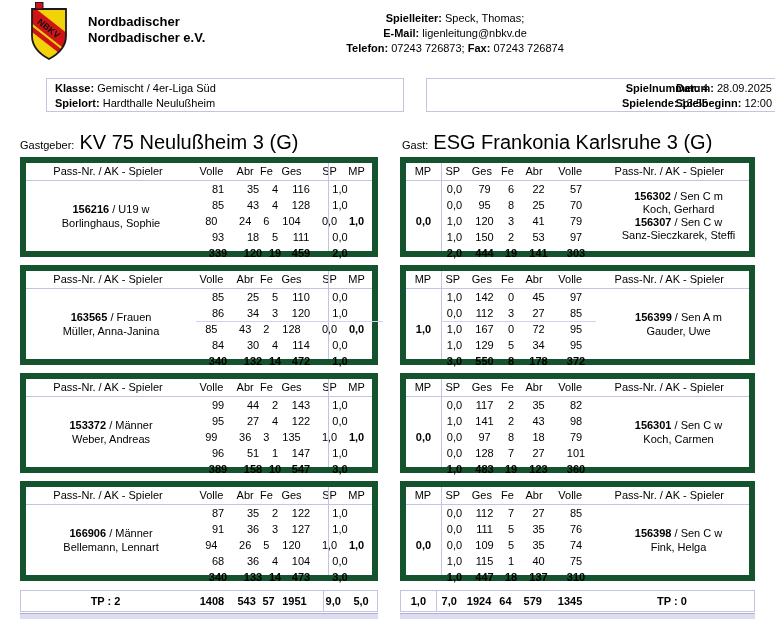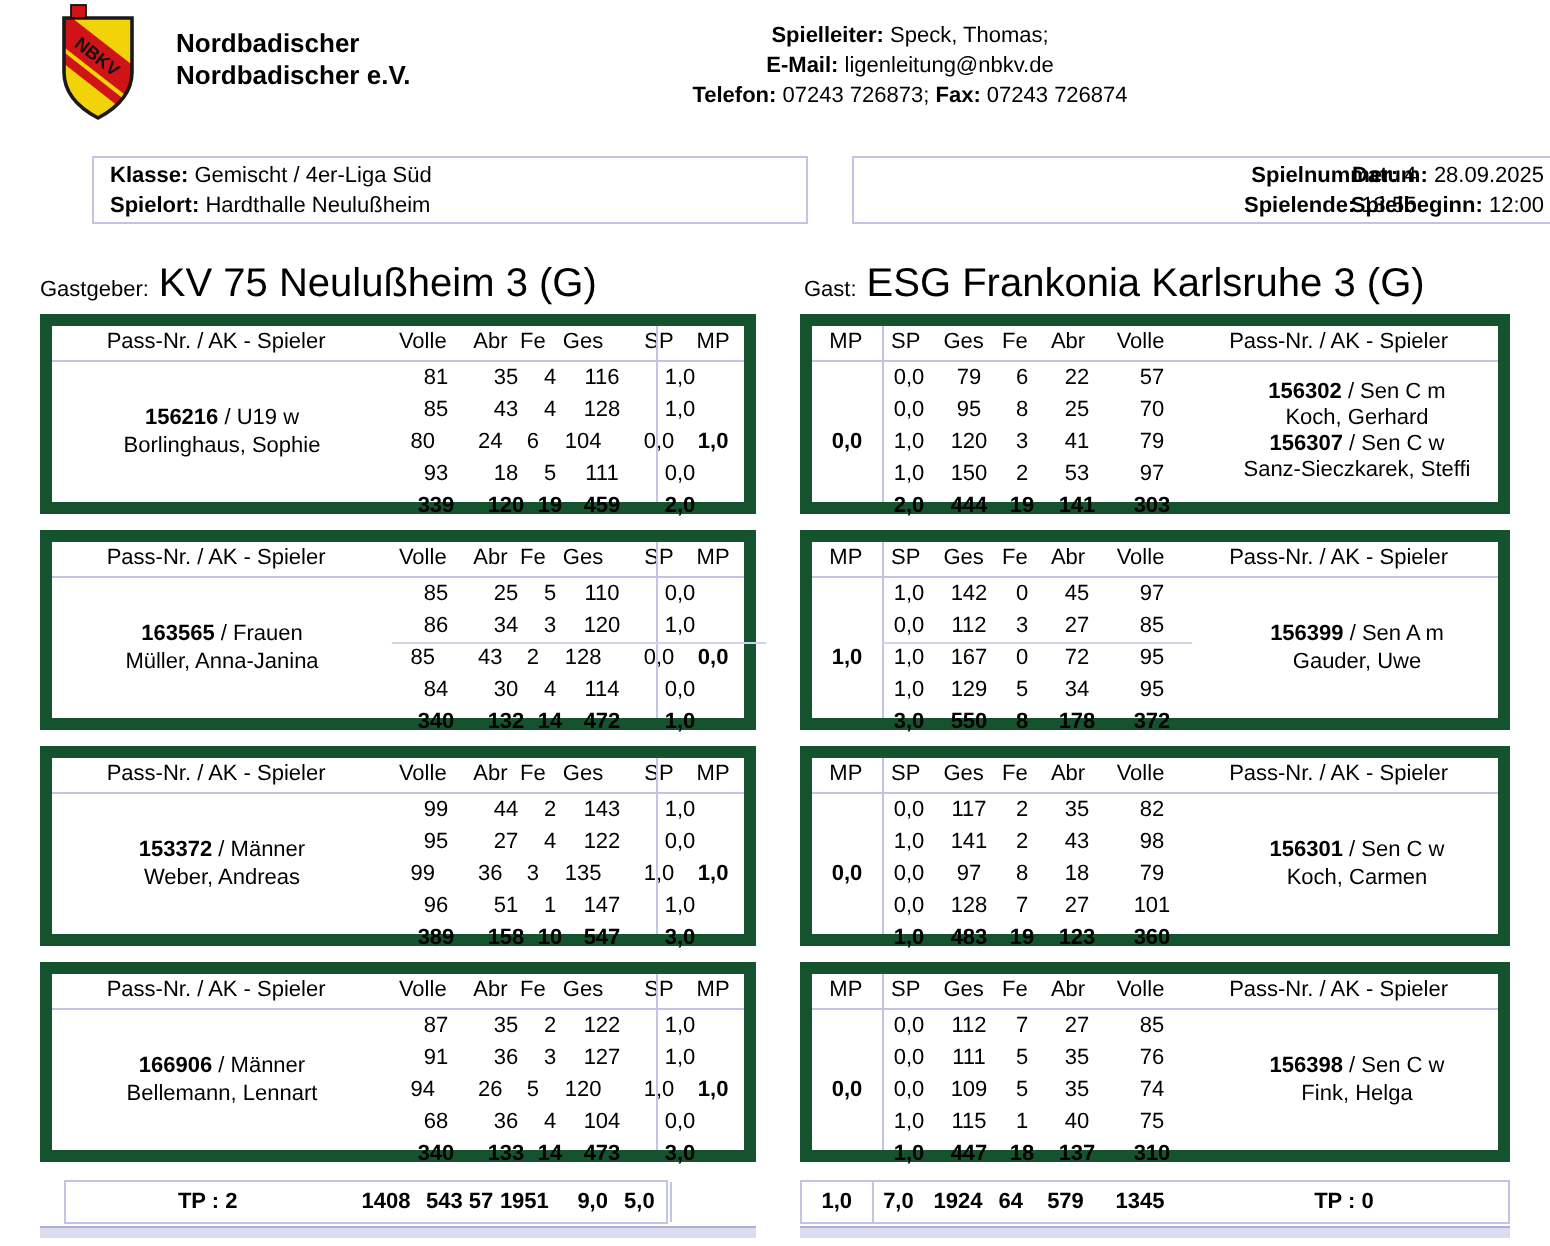--- a/index.html
+++ b/index.html
@@ -551,21 +551,21 @@
     <div class="trow">
         <span class="Rm"></span>
         <span class="Rs">1,0</span>
         <span class="Rg">447</span>
         <span class="Rf">18</span>
         <span class="Ra">137</span>
         <span class="Rv">310</span>
       </div>
   </div>
 
-  <div class="totbox" style="left:32px;top:590px;width:302px">
+  <div class="totbox" style="left:20px;top:590px;width:358px">
     <div class="vl vlL"></div>
     <div class="trowT">
         <span class="Ln">TP : 2</span>
         <span class="Lv">1408</span>
         <span class="La">543</span>
         <span class="Lf">57</span>
         <span class="Lg">1951</span>
         <span class="Ls">9,0</span>
         <span class="Lm">5,0</span>
       </div>

